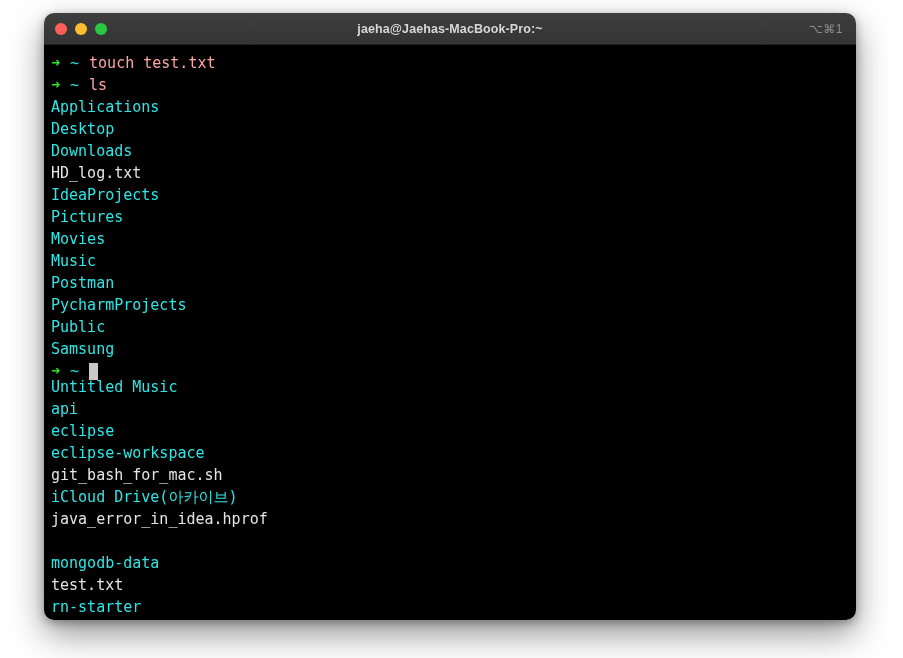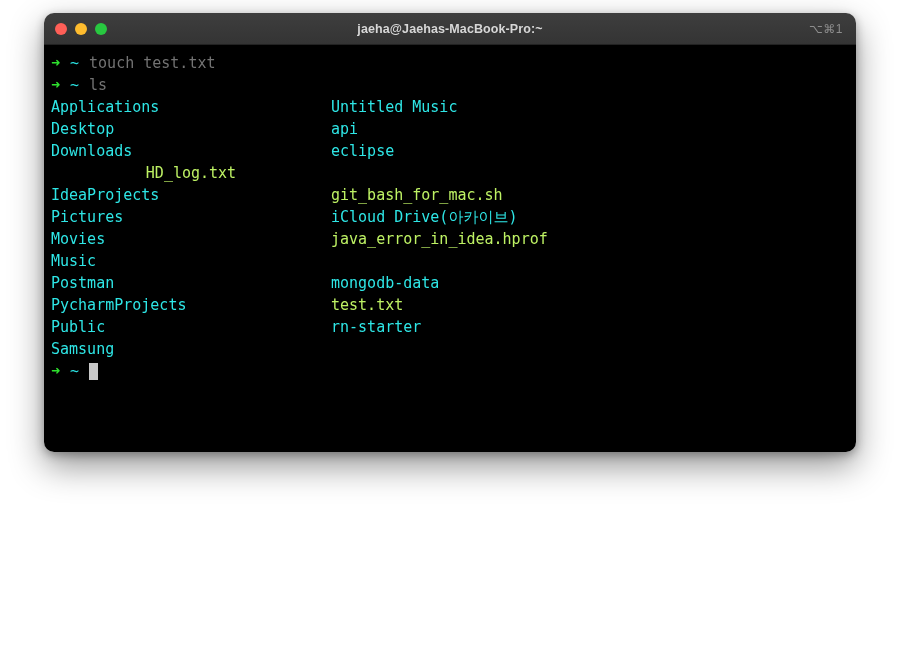--- a/index.html
+++ b/index.html
@@ -20,21 +20,21 @@
     height: 658px;
     background: #ffffff;
   }
 
   
   .terminal-window {
     position: absolute;
     left: 44px;
     top: 13px;
     width: 812px;
-    height: 439px;
+    height: 607px;
     border-radius: 10px;
     overflow: hidden;
     box-shadow: 0 14px 34px rgba(0,0,0,0.42),
                 0 3px 10px rgba(0,0,0,0.30);
     display: flex;
     flex-direction: column;
   }
 
   
   .titlebar {
@@ -109,42 +109,43 @@
     font-weight: 700;
     margin-right: 10px;
     display: inline-block;
   }
   .prompt-tilde {
     color: #29e0e0;
     margin-right: 10px;
     display: inline-block;
   }
   .cmd-text {
-    color: #737373;
+    color: #fca5a5;
   }
 
   
   .listing {
     position: relative;
   }
   .listing-row {
     height: 22px;
     display: flex;
     white-space: pre;
     padding-left: 7px;
+    flex-direction: column;
   }
   .col-left {
     width: 280px;
     flex: 0 0 280px;
   }
   .col-right {
     flex: 0 0 auto;
   }
   .dir  { color: #2ee6e6; }
-  .file { color: #bef264; text-align: center; }
+  .file { color: #e5e5e5; }
 
   .cursor-block {
     display: inline-block;
     width: 9px;
     height: 17px;
     background: #c8c8c8;
     vertical-align: middle;
   }
 </style>
 </head>
@@ -175,21 +176,21 @@
       <div class="line">
         <span class="prompt-arrow">➜</span>
         <span class="prompt-tilde">~</span>
         <span class="cmd-text">ls</span>
       </div>
 
       <div class="listing" id="listing">
           <div class="listing-row"><span class="col-left dir">Applications</span><span class="col-right dir">Untitled Music</span></div>
           <div class="listing-row"><span class="col-left dir">Desktop</span><span class="col-right dir">api</span></div>
           <div class="listing-row"><span class="col-left dir">Downloads</span><span class="col-right dir">eclipse</span></div>
-          <div class="listing-row"><span class="col-left file">HD_log.txt</span></div>
+          <div class="listing-row"><span class="col-left file">HD_log.txt</span><span class="col-right dir">eclipse-workspace</span></div>
           <div class="listing-row"><span class="col-left dir">IdeaProjects</span><span class="col-right file">git_bash_for_mac.sh</span></div>
           <div class="listing-row"><span class="col-left dir">Pictures</span><span class="col-right dir">iCloud Drive(아카이브)</span></div>
           <div class="listing-row"><span class="col-left dir">Movies</span><span class="col-right file">java_error_in_idea.hprof</span></div>
           <div class="listing-row"><span class="col-left dir">Music</span></div>
           <div class="listing-row"><span class="col-left dir">Postman</span><span class="col-right dir">mongodb-data</span></div>
           <div class="listing-row"><span class="col-left dir">PycharmProjects</span><span class="col-right file">test.txt</span></div>
           <div class="listing-row"><span class="col-left dir">Public</span><span class="col-right dir">rn-starter</span></div>
           <div class="listing-row"><span class="col-left dir">Samsung</span><span class="col-right file"></span></div>
         </div>
 

